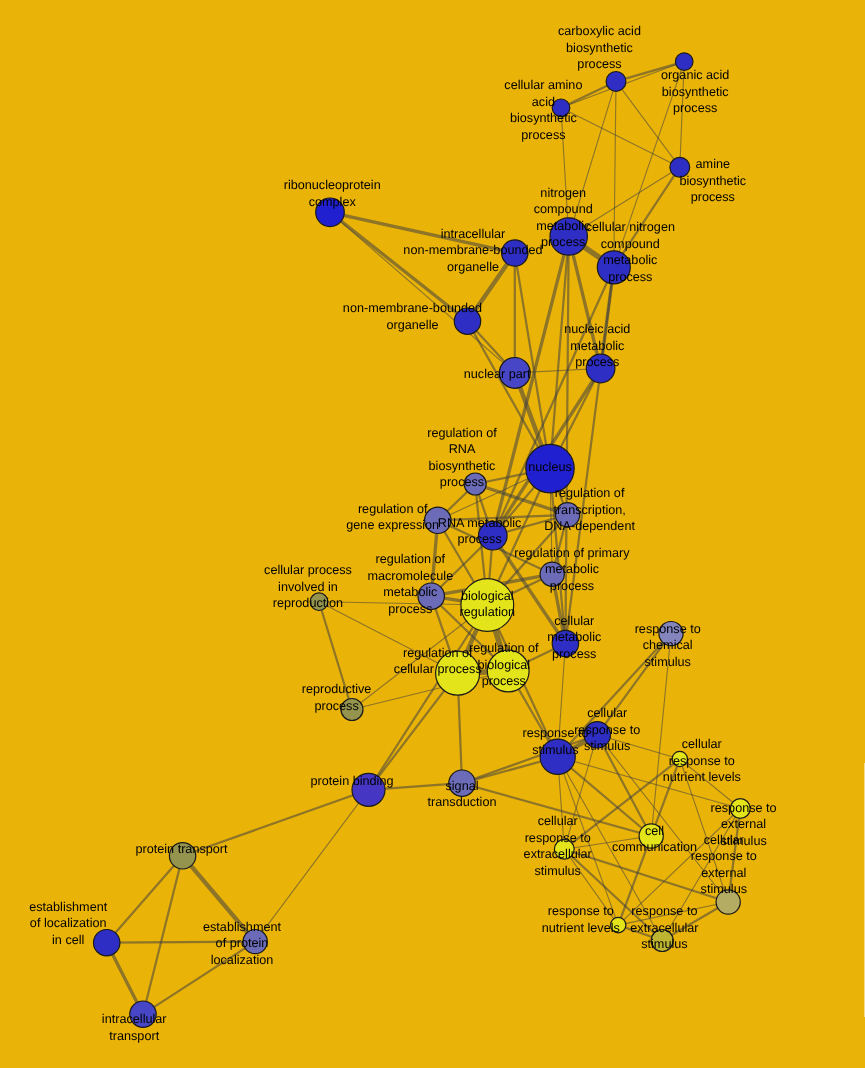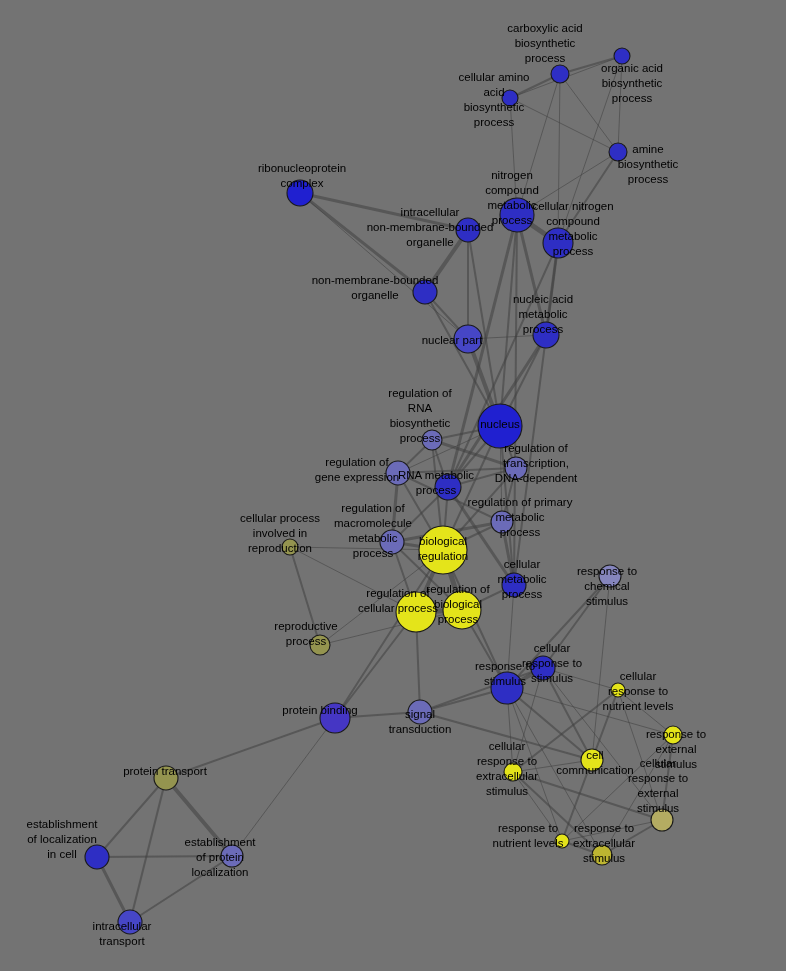--- a/index.html
+++ b/index.html
@@ -4,21 +4,21 @@
 <style>
   html, body {
     margin: 0;
     padding: 0;
     background: #ffffff;
   }
   .stage {
     position: relative;
     width: 786px;
     height: 971px;
-    background: #737373;
+    background: #eab308;
     overflow: hidden;
     font-family: "Liberation Sans", sans-serif;
   }
   svg text {
     font-family: "Liberation Sans", sans-serif;
     fill: #000000;
   }
 </style>
 </head>
 <body>

